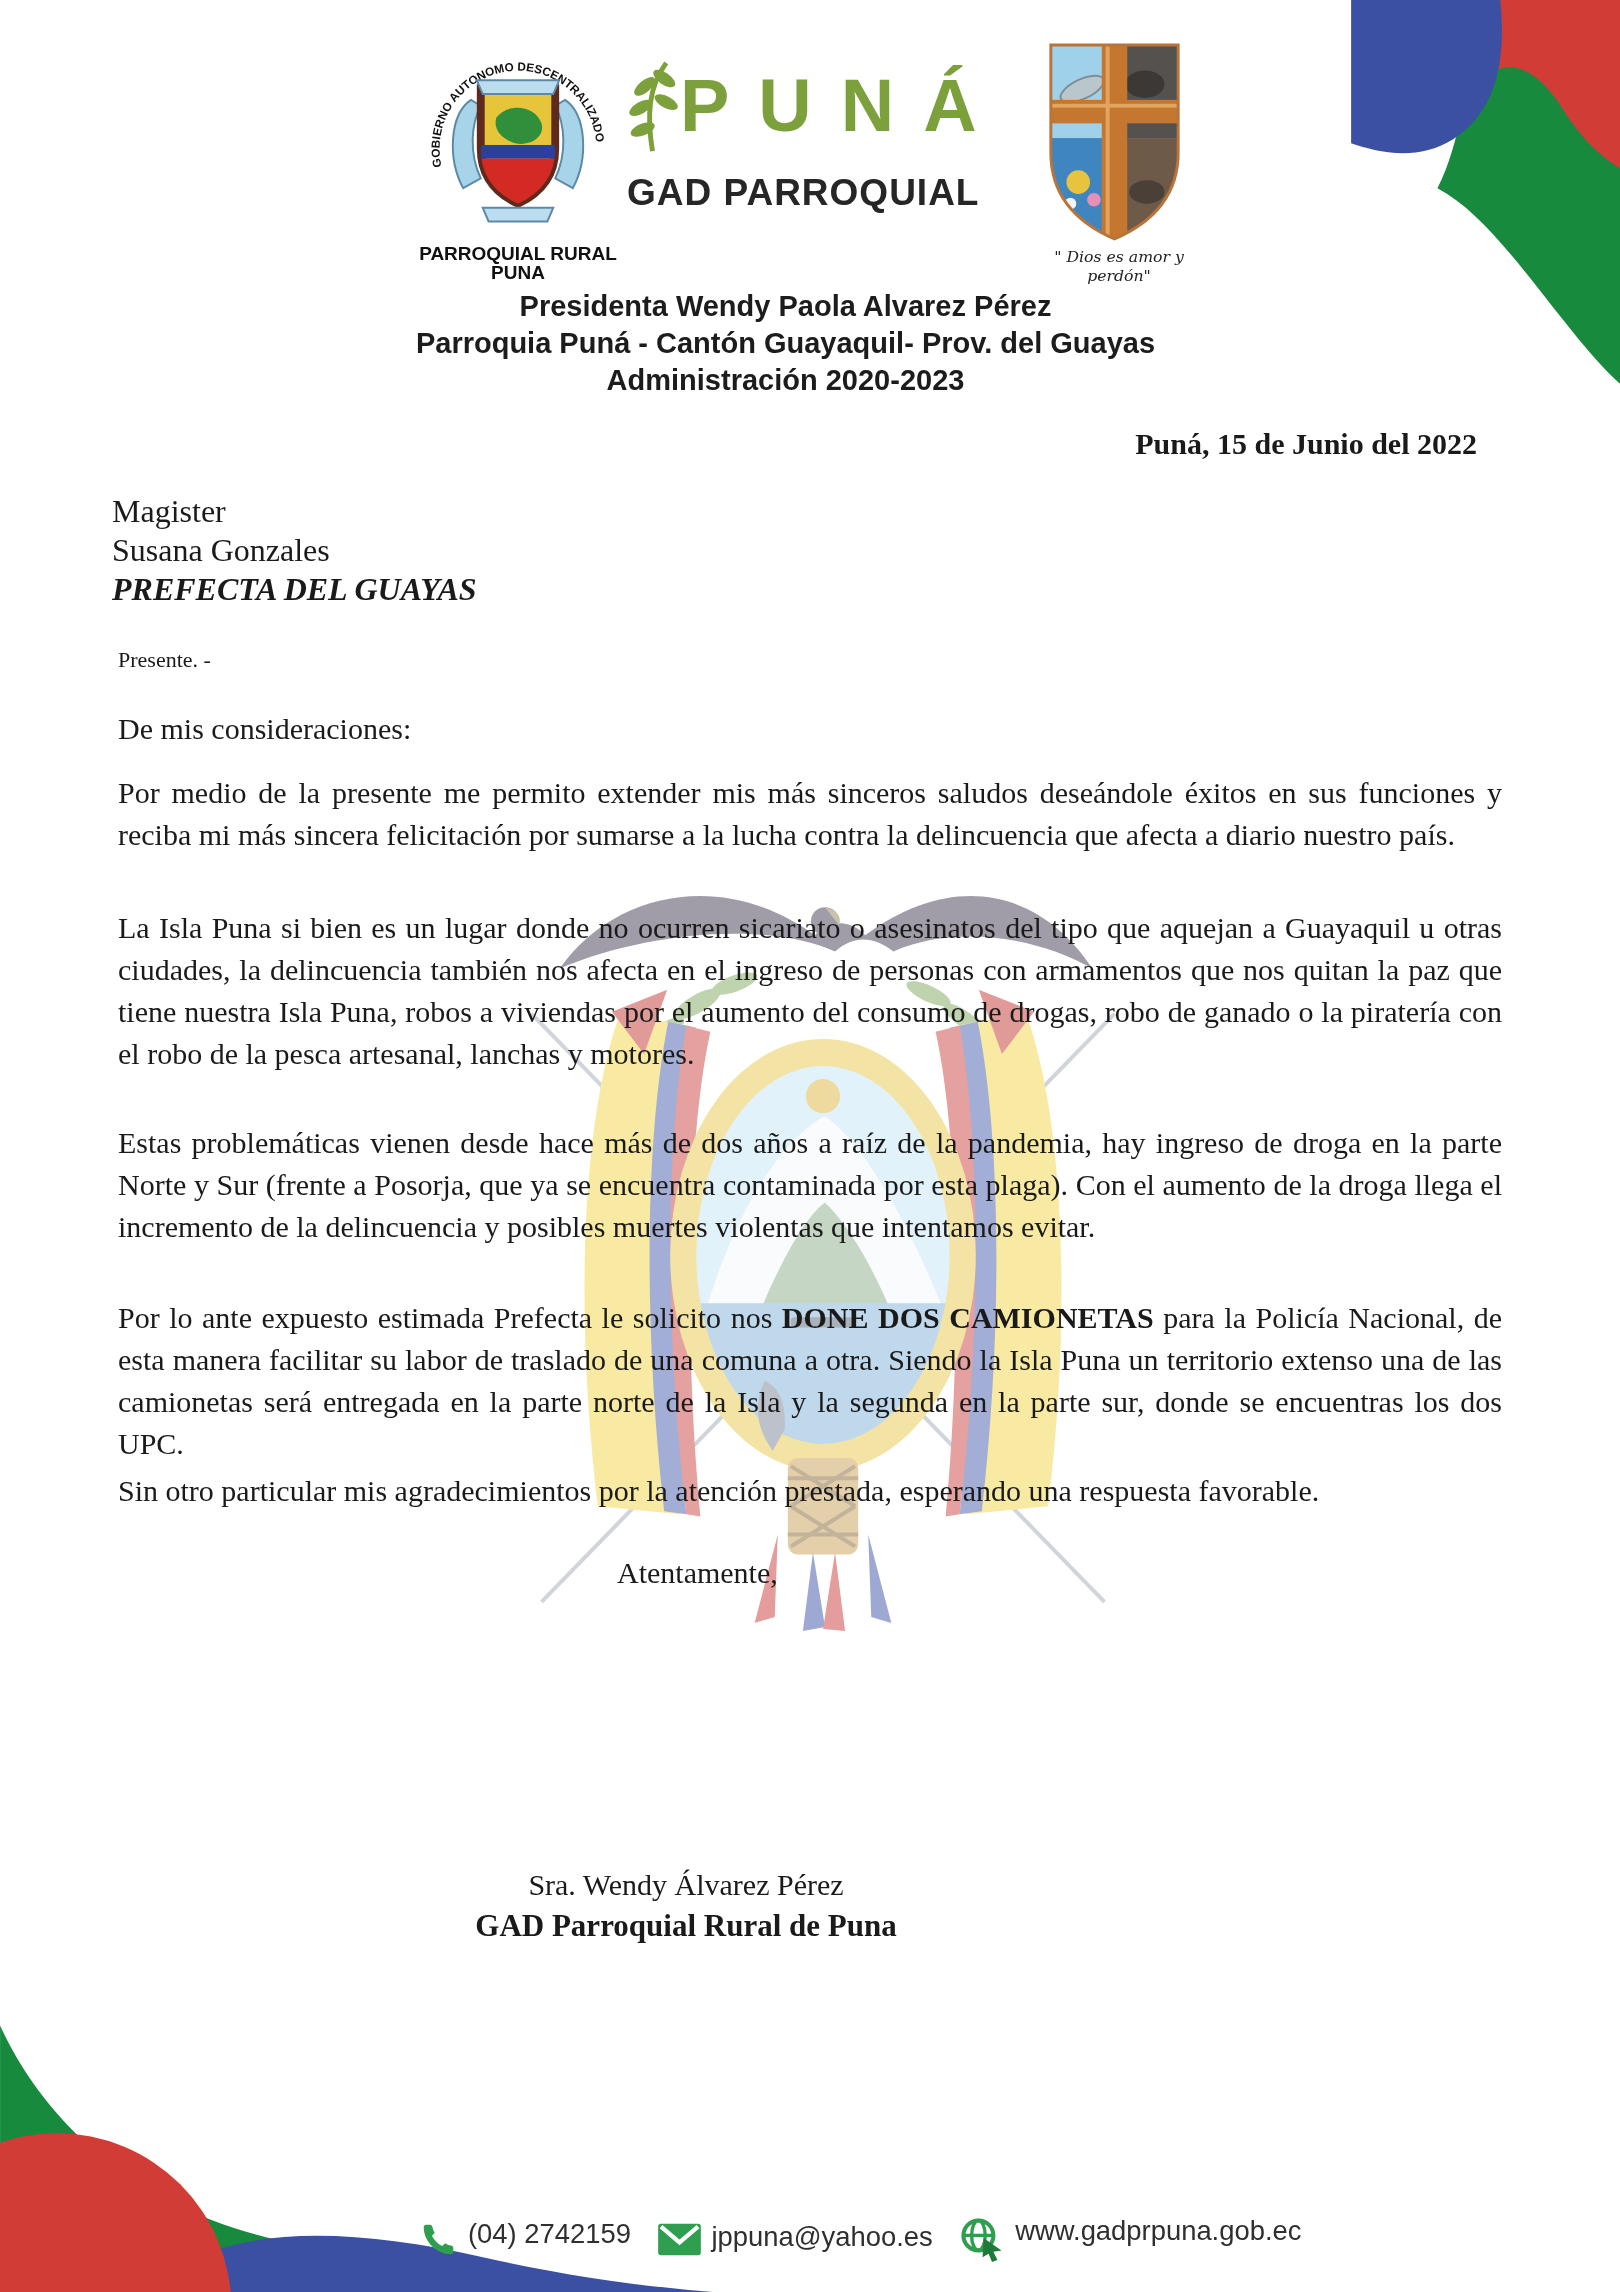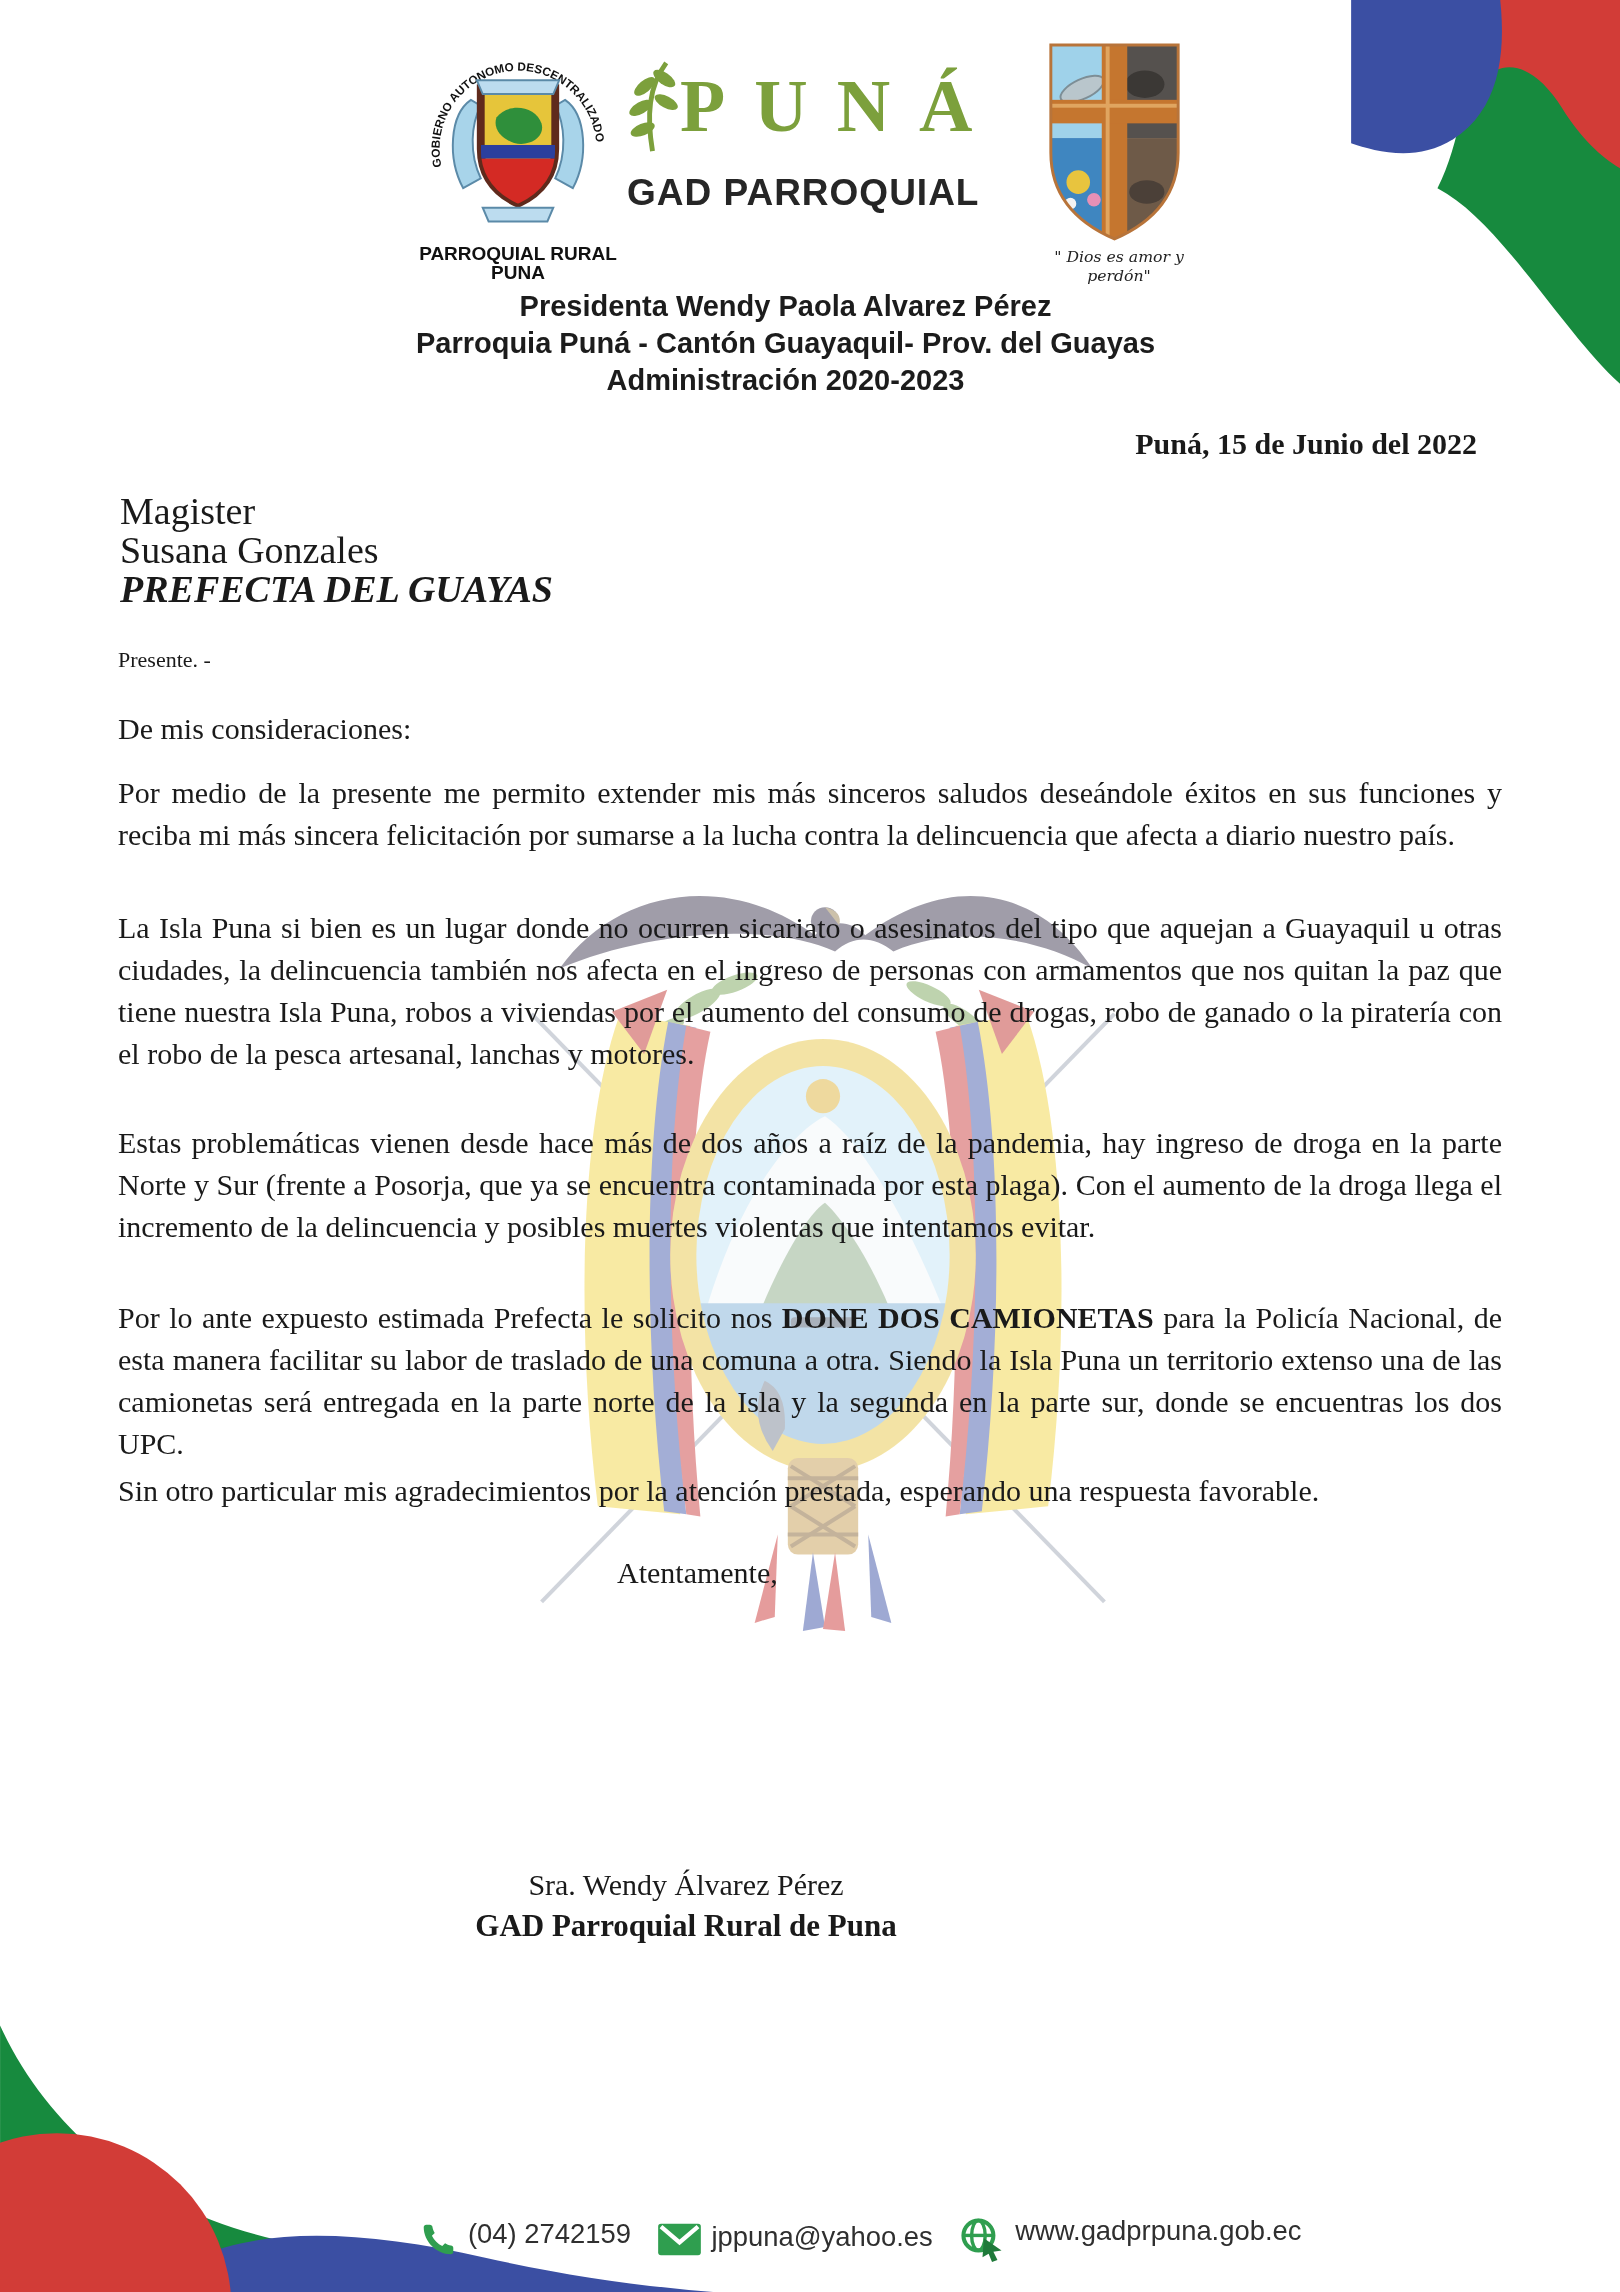--- a/index.html
+++ b/index.html
@@ -10,34 +10,34 @@
   .corner-tr{left:1351px;top:0;width:270px;height:412px;}
   .corner-bl{left:0;top:1900px;width:941px;height:393px;}
   
   .watermark{left:470px;top:863px;width:706px;height:774px;opacity:.5;z-index:0;}
   
   .crest-left{left:420px;top:41px;width:196px;height:206px;}
   .crest-left-caption{left:410px;top:245px;width:216px;text-align:center;
       font-family:"Liberation Sans",sans-serif;font-weight:bold;font-size:19px;line-height:18.6px;color:#111;}
   .brand{left:627px;top:57px;width:421px;}
   .brand-row{display:flex;align-items:flex-start;}
-  .brand-name{font-family:Liberation Serif, serif;font-weight:bold;font-size:74px;
+  .brand-name{font-family:Liberation Sans, sans-serif;font-weight:bold;font-size:74px;
       letter-spacing:29px;color:#7ca03c;line-height:98px;margin-left:2px;}
   .brand-sub{font-family:"Liberation Sans",sans-serif;font-weight:bold;font-size:37px;
       letter-spacing:1px;color:#262626;margin-top:17px;}
   .crest-right{left:1043px;top:35px;width:143px;height:211px;}
   .motto{left:1021px;top:247px;width:196px;text-align:center;font-style:italic;
       font-family:"DejaVu Serif",serif;font-size:15.7px;color:#222;}
   .header-lines{left:0;top:288px;width:1571px;text-align:center;
       font-family:"Liberation Sans",sans-serif;font-weight:bold;color:#1c1c1c;}
   .header-lines div{font-size:29px;line-height:37px;}
   
   .z1{z-index:2;}
   .date{top:427px;right:143px;font-weight:bold;font-size:30px;}
-  .recipient{left:120px;top:492px;font-size:38px;line-height:39px;}
+  .recipient{left:112px;top:492px;font-size:32px;line-height:39px;}
   .recipient .role{font-weight:bold;font-style:italic;}
   .presente{left:118px;top:647px;font-size:22px;}
   .greeting{left:118px;top:712px;font-size:30px;}
   .para{left:118px;width:1384px;font-size:30px;line-height:42px;text-align:justify;}
   .p1{top:772px;} .p2{top:907px;} .p3{top:1122px;} .p4{top:1297px;} .p5{top:1470px;}
   .closing{left:617px;top:1556px;font-size:30px;}
   .signature{left:235px;top:1864px;width:902px;text-align:center;font-size:30px;line-height:41px;}
   .signature .org{font-weight:bold;font-size:31px;}
   
   .footer{left:417px;top:2215px;display:flex;align-items:center;gap:25.5px;z-index:2;

